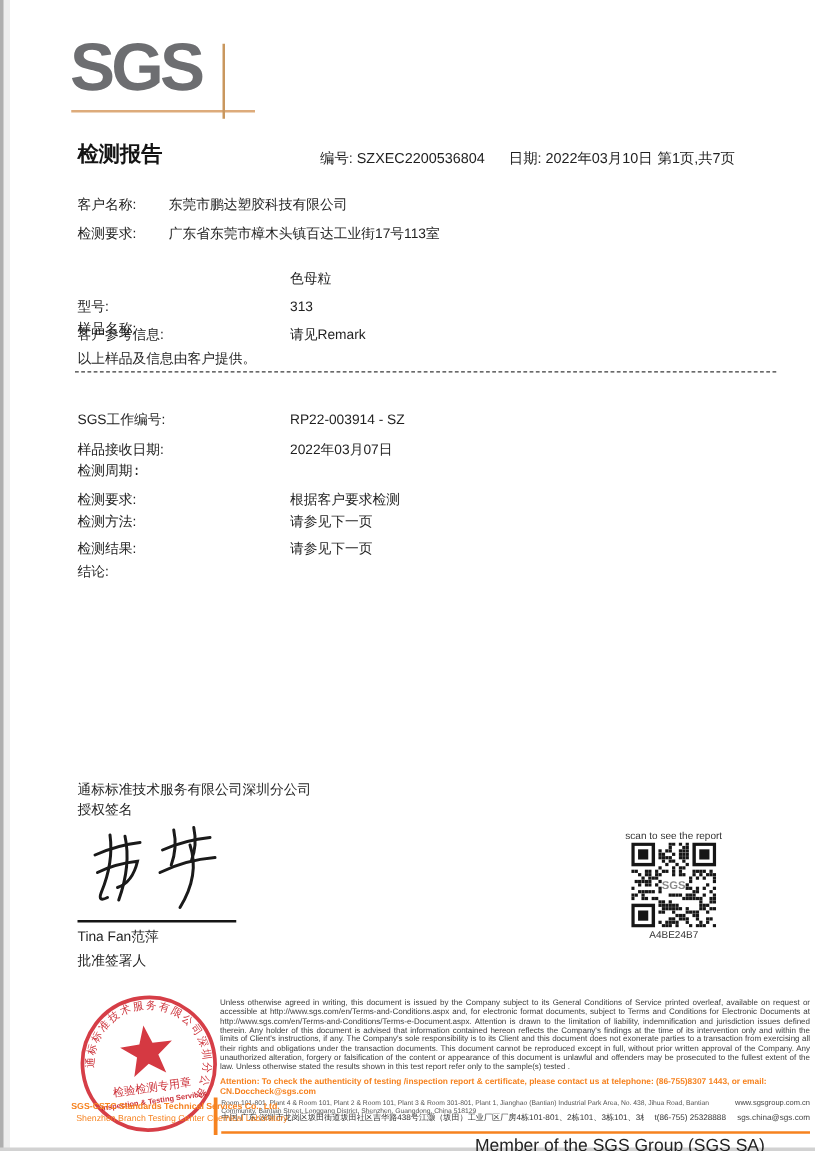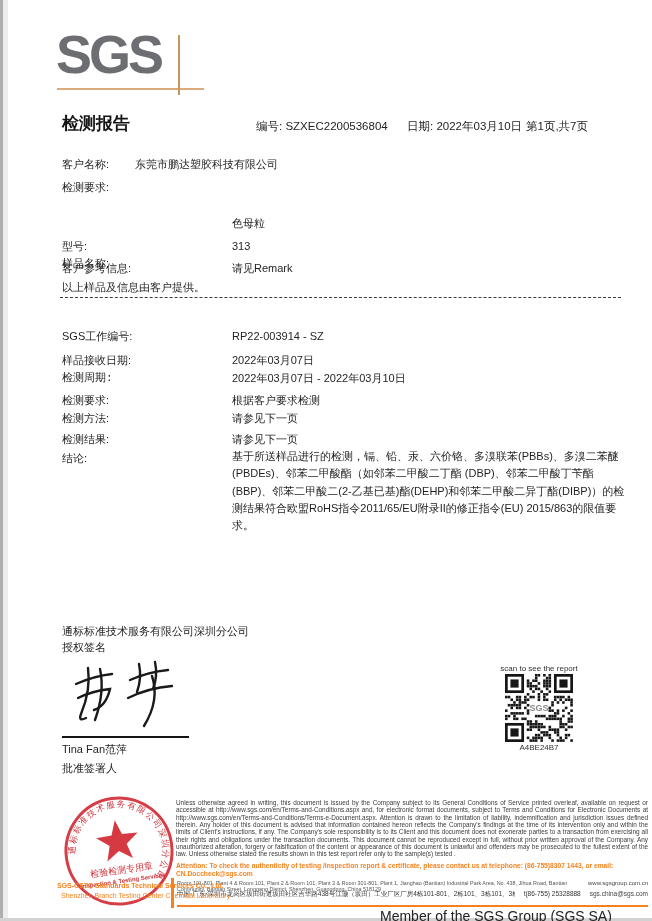--- a/index.html
+++ b/index.html
@@ -95,45 +95,44 @@
   </div>
   <div class="abs hdr-txt" id="hdr-date">
     <span>日期:</span>
     <span>2022年03月10日</span>
   </div>
   <div class="abs hdr-txt" id="hdr-pages">第1页,共7页</div>
 
   <div class="abs t11" id="client-name-lbl">客户名称:</div>
   <div class="abs t11" id="client-name-val">东莞市鹏达塑胶科技有限公司</div>
   <div class="abs t11" id="client-addr-lbl">检测要求:</div>
+  <div class="abs t11" id="client-addr-val">广东省东莞市樟木头镇百达工业街17号113室</div>
 
   <div class="abs t11" id="sample-name-lbl">样品名称:</div>
   <div class="abs t11" id="sample-name-val">色母粒</div>
   <div class="abs t11" id="sample-model-lbl">型号:</div>
   <div class="abs t11" id="sample-model-val">313</div>
   <div class="abs t11" id="sample-ref-lbl">客户参考信息:</div>
   <div class="abs t11" id="sample-ref-val">请见Remark</div>
   <div class="abs t11" id="sample-note">以上样品及信息由客户提供。</div>
 
   <div class="abs" id="dash-sep"></div>
 
   <div class="abs t11" id="job-lbl">SGS工作编号:</div>
   <div class="abs t11" id="job-val">RP22-003914 - SZ</div>
   <div class="abs t11" id="received-lbl">样品接收日期:</div>
   <div class="abs t11" id="received-val">2022年03月07日</div>
   <div class="abs t11" id="period-lbl">检测周期:</div>
-  <div class="abs t11" id="period-val">2022年03月07日 - 2022年03月10日</div>
   <div class="abs t11" id="request-lbl">检测要求:</div>
   <div class="abs t11" id="request-val">根据客户要求检测</div>
   <div class="abs t11" id="method-lbl">检测方法:</div>
   <div class="abs t11" id="method-val">请参见下一页</div>
   <div class="abs t11" id="result-lbl">检测结果:</div>
   <div class="abs t11" id="result-val">请参见下一页</div>
   <div class="abs t11" id="conclusion-lbl">结论:</div>
-  <div class="abs" id="conclusion-val">基于所送样品进行的检测，镉、铅、汞、六价铬、多溴联苯(PBBs)、多溴二苯醚(PBDEs)、邻苯二甲酸酯（如邻苯二甲酸二丁酯 (DBP)、邻苯二甲酸丁苄酯(BBP)、邻苯二甲酸二(2-乙基已基)酯(DEHP)和邻苯二甲酸二异丁酯(DIBP)）的检测结果符合欧盟RoHS指令2011/65/EU附录II的修正指令(EU) 2015/863的限值要求。</div>
 
   <div class="abs" id="sig-company">通标标准技术服务有限公司深圳分公司</div>
   <div class="abs" id="sig-auth">授权签名</div>
   <svg class="abs" id="sig-svg" width="130" height="78" viewBox="0 0 130 78">
     <g fill="none" stroke="#1a1a1a" stroke-width="2.4" stroke-linecap="round">
       <path d="M12 28 Q30 20 48 18"></path>
       <path d="M24 12 Q27 34 17 58 Q14 66 22 62"></path>
       <path d="M36 13 Q41 36 31 64"></path>
       <path d="M14 42 Q28 35 46 33 Q42 50 30 54"></path>
       <path d="M66 24 Q84 16 104 14"></path>

